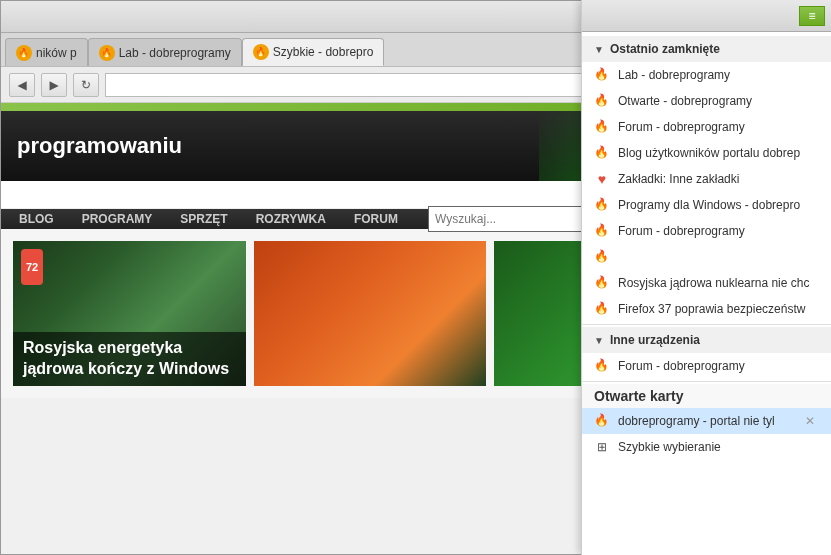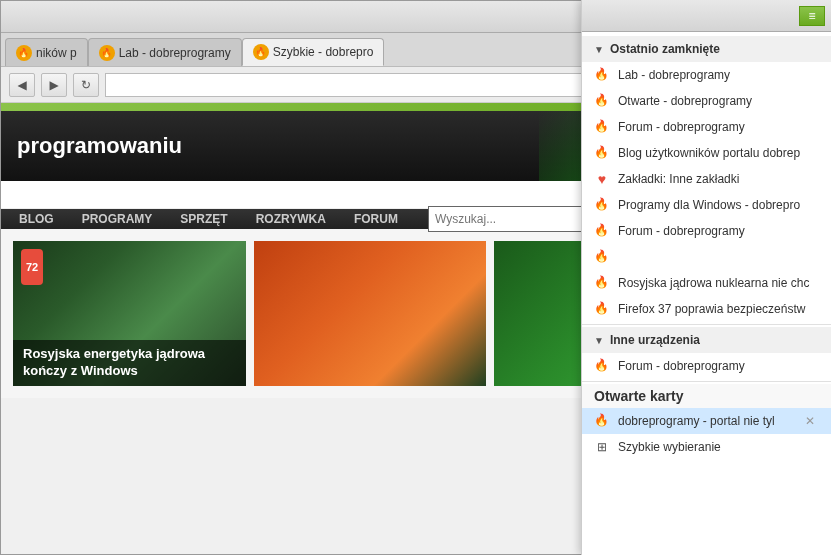--- a/index.html
+++ b/index.html
@@ -297,21 +297,21 @@
       background: linear-gradient(135deg, #1a5a1a 0%, #2a8a2a 50%, #3ab03a 100%);
     }
     .article-overlay {
       position: absolute;
       bottom: 0; left: 0; right: 0;
       background: rgba(0,0,0,0.6);
       padding: 6px 10px;
     }
     .article-title {
       color: white;
-      font-size: 13px;
+      font-size: 16px;
       font-weight: bold;
       line-height: 1.3;
     }
     .article-badge {
       position: absolute;
       top: 8px; left: 8px;
       background: #e74c3c;
       color: white;
       font-size: 11px;
       font-weight: bold;

